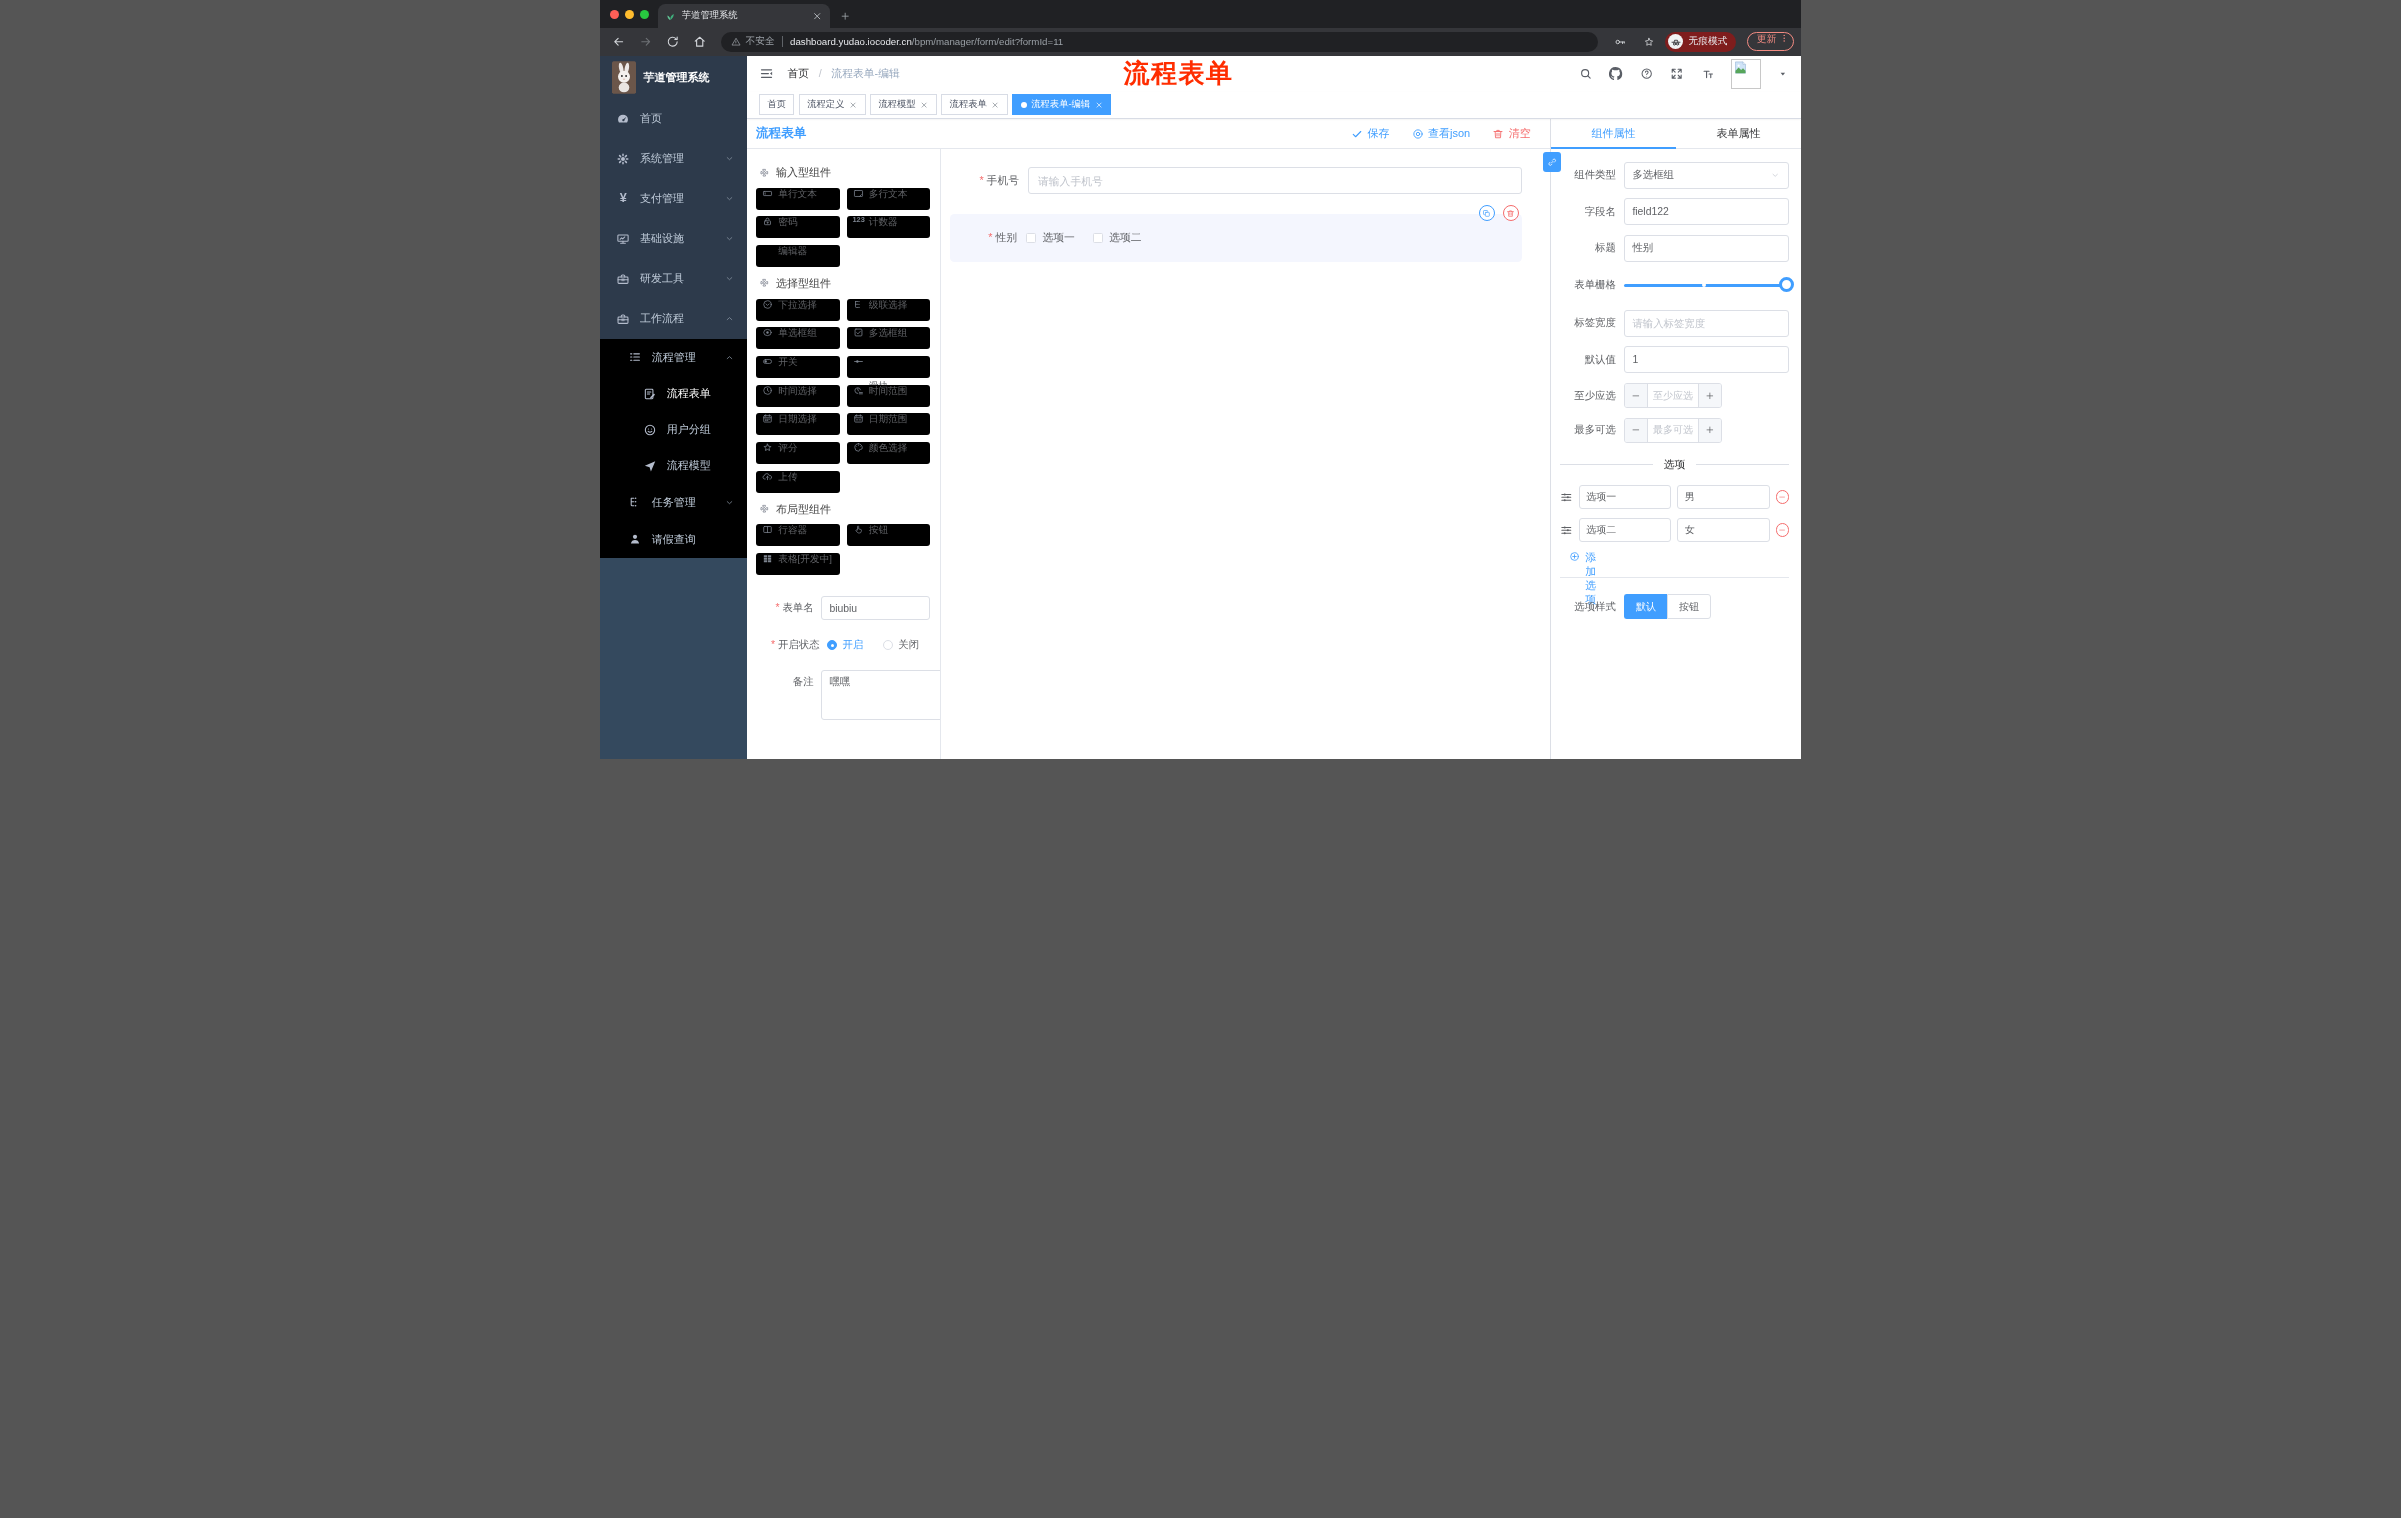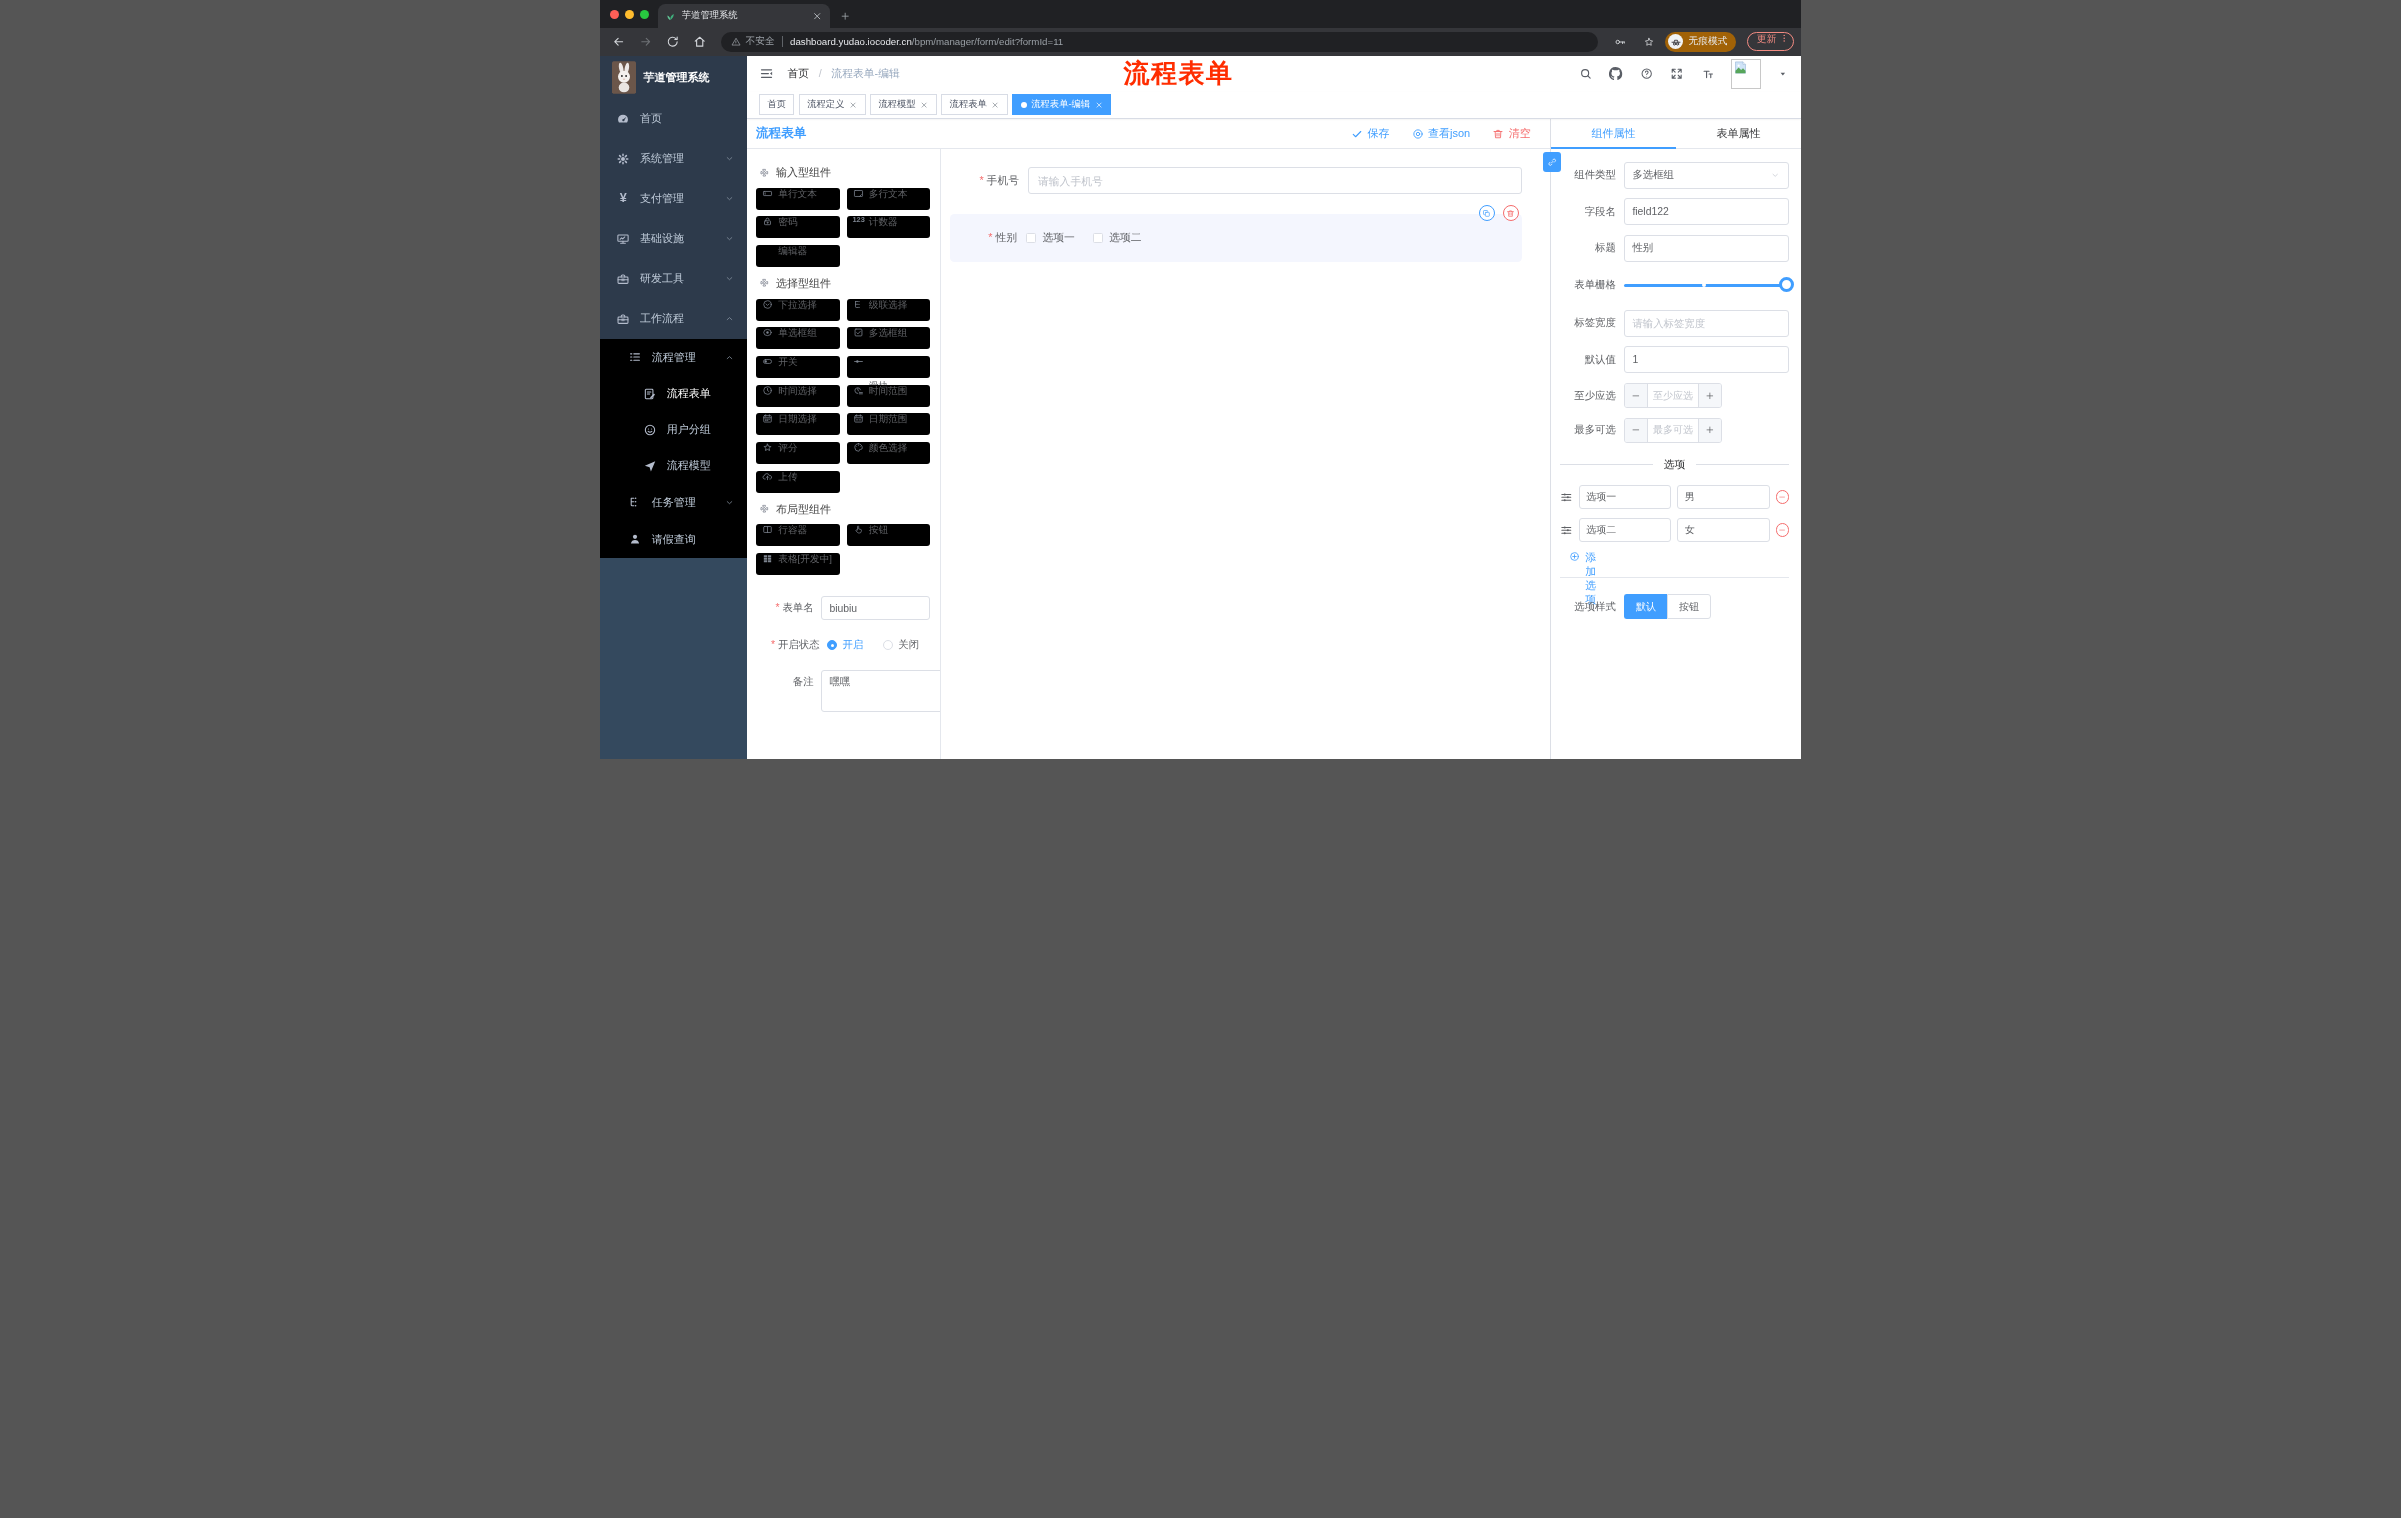--- a/index.html
+++ b/index.html
@@ -24,21 +24,21 @@
   .newtab span{width:10.4px;height:10.4px}
   .chrome-bar{ height:27.5px; background:#35363a; display:flex; align-items:center; padding:0 7.4px; gap:4.5px; }
   .nav-ic{ width:13.4px; height:13.4px; color:#d2d5d9; margin:0 4.5px; }
   .nav-ic.dis{ color:#6e7175; }
   .urlbar{ flex:1; height:20px; background:#202124; border-radius:10.4px; margin:0 6px; display:flex; align-items:center; padding:0 10.4px; font-size:9.7px; color:#9aa0a6; min-width:0; }
   .urlbar .warn{ width:9.7px; height:9.7px; margin-right:4.5px; color:#9aa0a6; }
   .urlbar .sec{ margin-right:7.4px; }
   .urlbar .sep{ width:0.7px; height:11px; background:#5f6368; margin-right:7.4px; }
   .url-host{ color:#e8eaed; }
   .bar-ic{ width:12px; height:12px; color:#c7cacd; margin:0 6px; }
-  .incog{ height:20px; background:#a16207; border-radius:10.4px; display:flex; align-items:center; gap:5.2px; padding:0 9px 0 3px; color:#e8eaed; font-size:9.7px; }
+  .incog{ height:20px; background:#7f1d1d; border-radius:10.4px; display:flex; align-items:center; gap:5.2px; padding:0 9px 0 3px; color:#e8eaed; font-size:9.7px; }
   .incog .cir{ width:15px; height:15px; border-radius:50%; background:#f1f3f4; color:#35363a; padding:1.5px; }
   .updpill{ height:19.3px; border:1.1px solid #f28b82; border-radius:10.4px; color:#f28b82; display:flex; align-items:flex-start; gap:3px; padding:0 3px 0 9px; font-size:9.7px; margin-left:6px; }
   .updpill .keb{ width:10.4px; height:10.4px; }
 
   
   .app{ display:flex; height:704px; }
   .sidebar{ width:147px; background:#34495e; flex:none; display:flex; flex-direction:column; }
   .menu-wrap{ background:#2d3a4b; }
   .logo-row{ height:43px; display:flex; align-items:center; padding-left:12px; gap:7.4px; }
   .logo-img{ width:24px; height:33px; border-radius:1.5px; overflow:hidden; flex:none; }
@@ -94,21 +94,21 @@
   .mrow{ display:flex; margin-bottom:12.6px; }
   .mlabel{ width:65px; text-align:right; padding-right:7.4px; color:#606266; line-height:24.5px; flex:none; }
   .req::before{ content:"* "; color:#f56c6c; }
   .minput{ flex:1; height:24.5px; border:0.7px solid #dcdfe6; border-radius:3px; padding:0 7.4px; font-size:10.4px; color:#606266; width:100%; outline:none; font-family:inherit; }
   .mradios{ display:flex; align-items:center; gap:19.3px; line-height:24.5px; }
   .rad{ display:flex; align-items:center; gap:5.2px; cursor:pointer; color:#606266; }
   .rdot{ width:10.4px; height:10.4px; border-radius:50%; border:0.7px solid #dcdfe6; background:#fff; position:relative; }
   .rad.on{ color:#409eff; }
   .rad.on .rdot{ background:#409eff; border-color:#409eff; }
   .rad.on .rdot::after{ content:""; position:absolute; left:3px; top:3px; width:3px; height:3px; border-radius:50%; background:#fff; }
-  .mtextarea{ flex:1; height:42px; border:0.7px solid #dcdfe6; border-radius:3px; padding:4.5px 7.4px; font-size:10.4px; color:#606266; resize:none; outline:none; font-family:Liberation Serif, serif; position:relative; }
+  .mtextarea{ flex:1; height:50px; border:0.7px solid #dcdfe6; border-radius:3px; padding:4.5px 7.4px; font-size:10.4px; color:#606266; resize:none; outline:none; font-family:Liberation Serif, serif; position:relative; }
   .ta-wrap{ position:relative; flex:1; }
 
   .canvas{ flex:1; position:relative; padding:18px 28px 0 9px; min-width:0; }
   .frow{ display:flex; align-items:center; }
   .flabel{ width:78px; text-align:right; padding-right:9px; color:#606266; font-size:10.8px; flex:none; }
   .finput{ flex:1; height:27px; border:0.7px solid #dcdfe6; border-radius:3px; padding:0 9px; font-size:10.8px; color:#606266; outline:none; font-family:inherit; }
   .finput::placeholder, .minput::placeholder, .pinput::placeholder{ color:#c0c4cc; }
   .sel-block{ margin-top:20px; height:48px; background:#f4f6fe; border-radius:4.5px; position:relative; display:flex; align-items:center; }
   .sel-block .flabel{ width:76px; }
   .cbs{ display:flex; align-items:center; gap:18px; }

